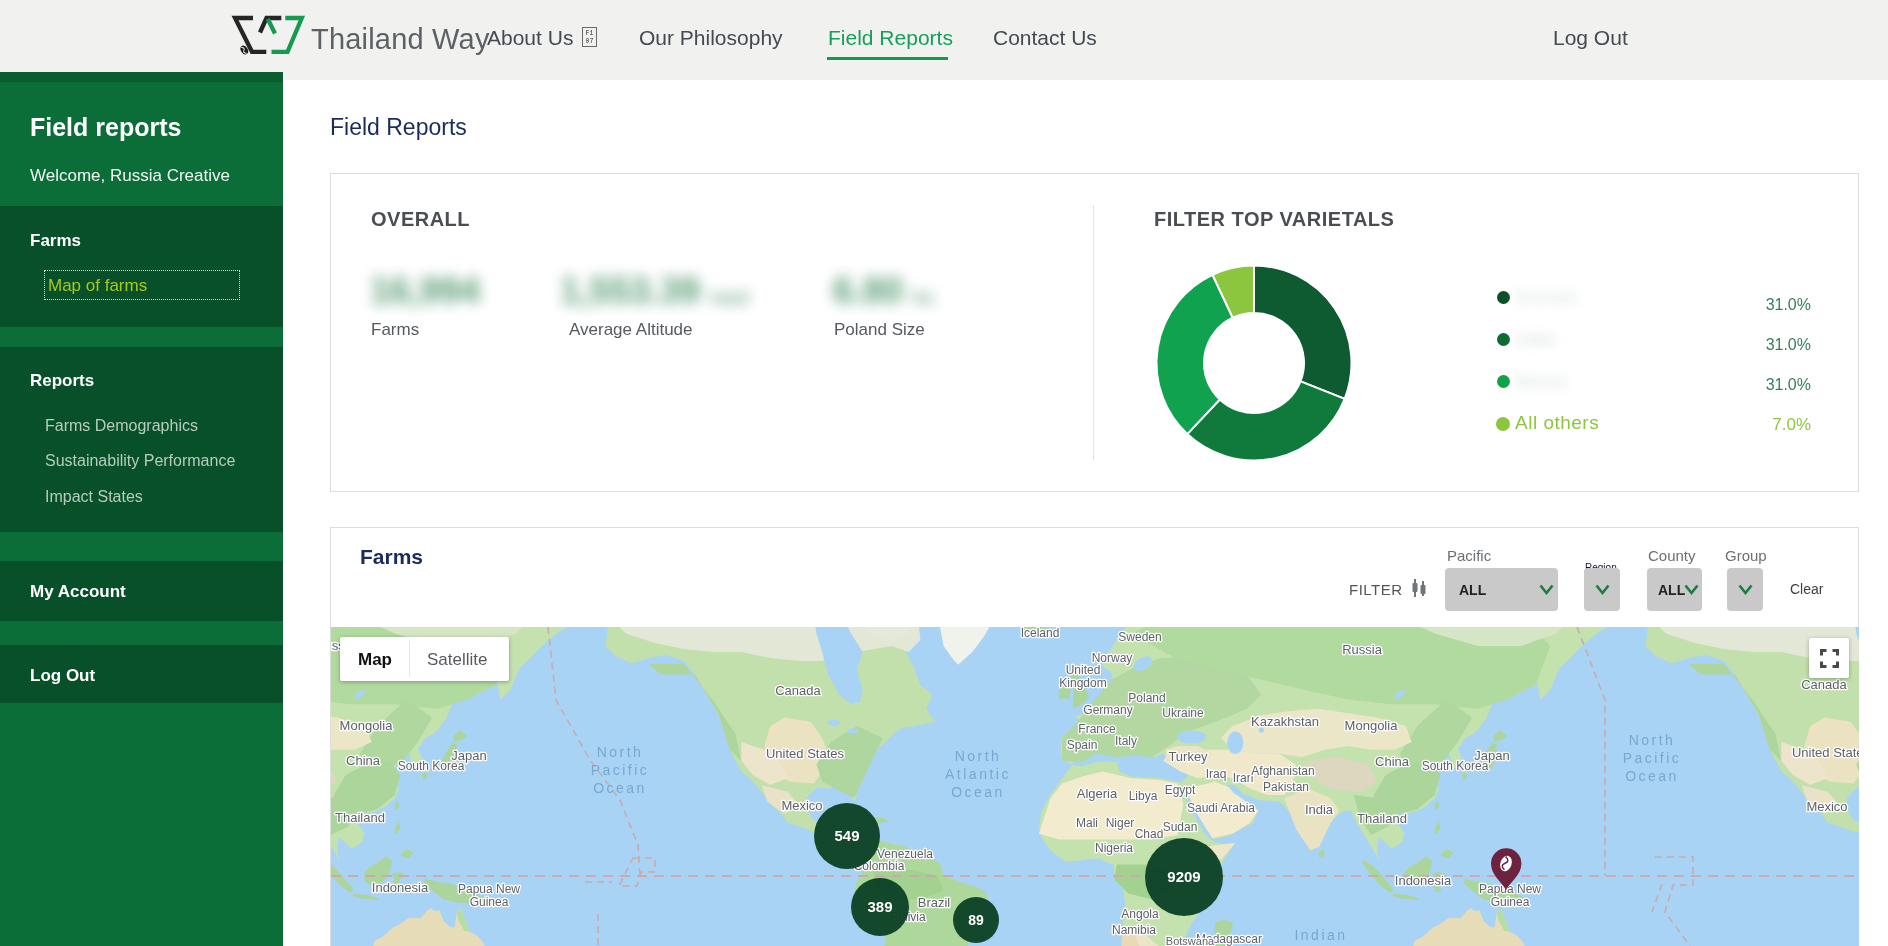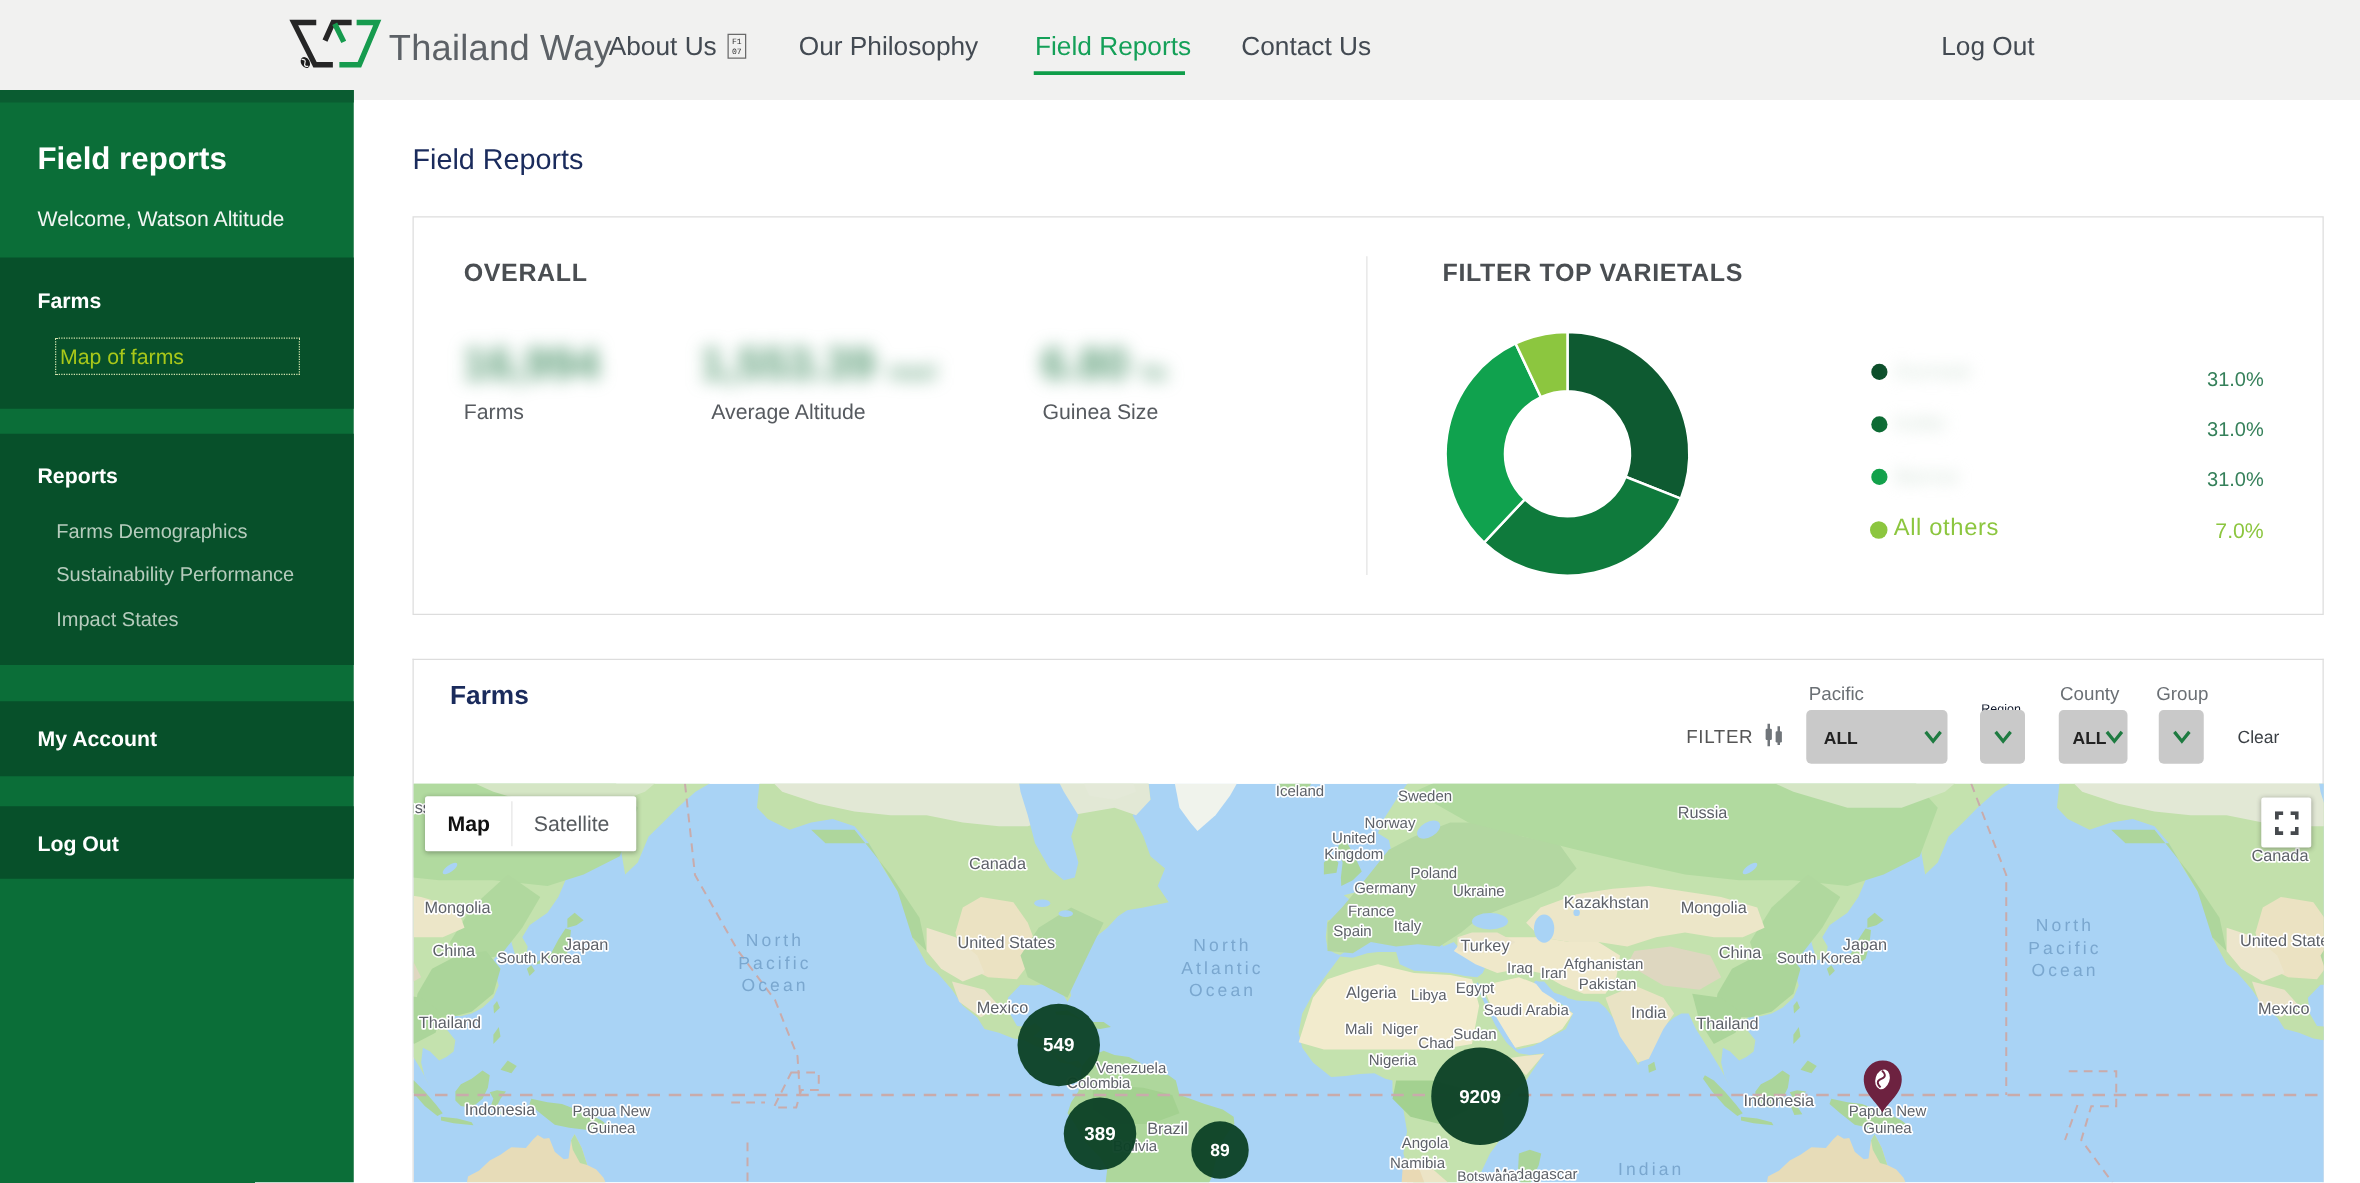--- a/index.html
+++ b/index.html
@@ -31,41 +31,41 @@
   <div class="abs" style="left:993px;top:26px;font-size:21px;color:#434a52">Contact Us</div>
   <div class="abs" style="left:1553px;top:26px;font-size:21px;color:#434a52">Log Out</div>
 
   <div class="abs" style="left:0;top:72px;width:283px;height:874px;background:#0b6e38"></div>
   <div class="abs" style="left:0;top:72px;width:283px;height:10px;background:#0a5c31"></div>
   <div class="abs" style="left:0;top:206px;width:283px;height:121px;background:#07502a"></div>
   <div class="abs" style="left:0;top:347px;width:283px;height:185px;background:#07502a"></div>
   <div class="abs" style="left:0;top:561px;width:283px;height:60px;background:#07502a"></div>
   <div class="abs" style="left:0;top:645px;width:283px;height:58px;background:#07502a"></div>
   <div class="abs" style="left:30px;top:113px;font-size:25px;font-weight:bold;color:#fff">Field reports</div>
-  <div class="abs" style="left:30px;top:166px;font-size:17px;color:#f2f6f3">Welcome, Watson Altitude</div>
+  <div class="abs" style="left:30px;top:166px;font-size:17px;color:#f2f6f3">Welcome, Russia Creative</div>
   <div class="abs" style="left:30px;top:231px;font-size:17px;font-weight:bold;color:#fff">Farms</div>
   <div class="abs" style="left:44px;top:270px;width:196px;height:30px;border:1px dotted rgba(235,242,190,.9)"></div>
   <div class="abs" style="left:48px;top:276px;font-size:17px;color:#a9c81a">Map of farms</div>
   <div class="abs" style="left:30px;top:371px;font-size:17px;font-weight:bold;color:#fff">Reports</div>
   <div class="abs" style="left:45px;top:417px;font-size:16px;color:#b6ccbd">Farms Demographics</div>
   <div class="abs" style="left:45px;top:452px;font-size:16px;color:#b6ccbd">Sustainability Performance</div>
   <div class="abs" style="left:45px;top:488px;font-size:16px;color:#b6ccbd">Impact States</div>
   <div class="abs" style="left:30px;top:582px;font-size:17px;font-weight:bold;color:#fff">My Account</div>
   <div class="abs" style="left:30px;top:666px;font-size:17px;font-weight:bold;color:#fff">Log Out</div>
 
   <div class="abs" style="left:330px;top:114px;font-size:23px;color:#1a2b5c">Field Reports</div>
 
   <div class="abs" style="left:330px;top:173px;width:1529px;height:319px;border:1px solid #ddd;background:#fff"></div>
   <div class="abs" style="left:371px;top:208px;font-size:20px;font-weight:bold;color:#4a4e52;letter-spacing:.5px">OVERALL</div>
   <div class="abs" style="left:370px;top:270px;font-size:36px;font-weight:bold;color:#5a9c76;filter:blur(7px)">16,994</div>
   <div class="abs" style="left:560px;top:270px;font-size:36px;font-weight:bold;color:#5a9c76;filter:blur(7px)">1,553.39 <span style="font-size:17px">masl</span></div>
   <div class="abs" style="left:833px;top:270px;font-size:36px;font-weight:bold;color:#5a9c76;filter:blur(7px)">6.80 <span style="font-size:17px">ha</span></div>
   <div class="abs" style="left:371px;top:320px;font-size:17px;color:#565a5f">Farms</div>
   <div class="abs" style="left:569px;top:320px;font-size:17px;color:#565a5f">Average Altitude</div>
-  <div class="abs" style="left:834px;top:320px;font-size:17px;color:#565a5f">Guinea Size</div>
+  <div class="abs" style="left:834px;top:320px;font-size:17px;color:#565a5f">Poland Size</div>
   <div class="abs" style="left:1093px;top:205px;width:1px;height:255px;background:#e3e3e3"></div>
   <div class="abs" style="left:1154px;top:208px;font-size:20px;font-weight:bold;color:#4a4e52;letter-spacing:.5px">FILTER TOP VARIETALS</div>
   <svg style="position:absolute;left:1144px;top:253px" width="220" height="220" viewBox="1144.000000 253.000000 220 220">
 <path d="M1254.00 265.50 A97.5 97.5 0 0 1 1344.65 398.89 L1300.49 381.41 A50.0 50.0 0 0 0 1254.00 313.00 Z" fill="#0e5a31" stroke="#ffffff" stroke-width="2"></path>
 <path d="M1344.65 398.89 A97.5 97.5 0 0 1 1187.26 434.07 L1219.77 399.45 A50.0 50.0 0 0 0 1300.49 381.41 Z" fill="#0f7a3c" stroke="#ffffff" stroke-width="2"></path>
 <path d="M1187.26 434.07 A97.5 97.5 0 0 1 1212.49 274.78 L1232.71 317.76 A50.0 50.0 0 0 0 1219.77 399.45 Z" fill="#10a24e" stroke="#ffffff" stroke-width="2"></path>
 <path d="M1212.49 274.78 A97.5 97.5 0 0 1 1254.00 265.50 L1254.00 313.00 A50.0 50.0 0 0 0 1232.71 317.76 Z" fill="#8cc63f" stroke="#ffffff" stroke-width="2"></path>
 </svg>
   <div class="abs" style="left:1497px;top:291px;width:13px;height:13px;border-radius:50%;background:#0d4f2b"></div>
   <div class="abs" style="left:1497px;top:333px;width:13px;height:13px;border-radius:50%;background:#0d6b34"></div>

